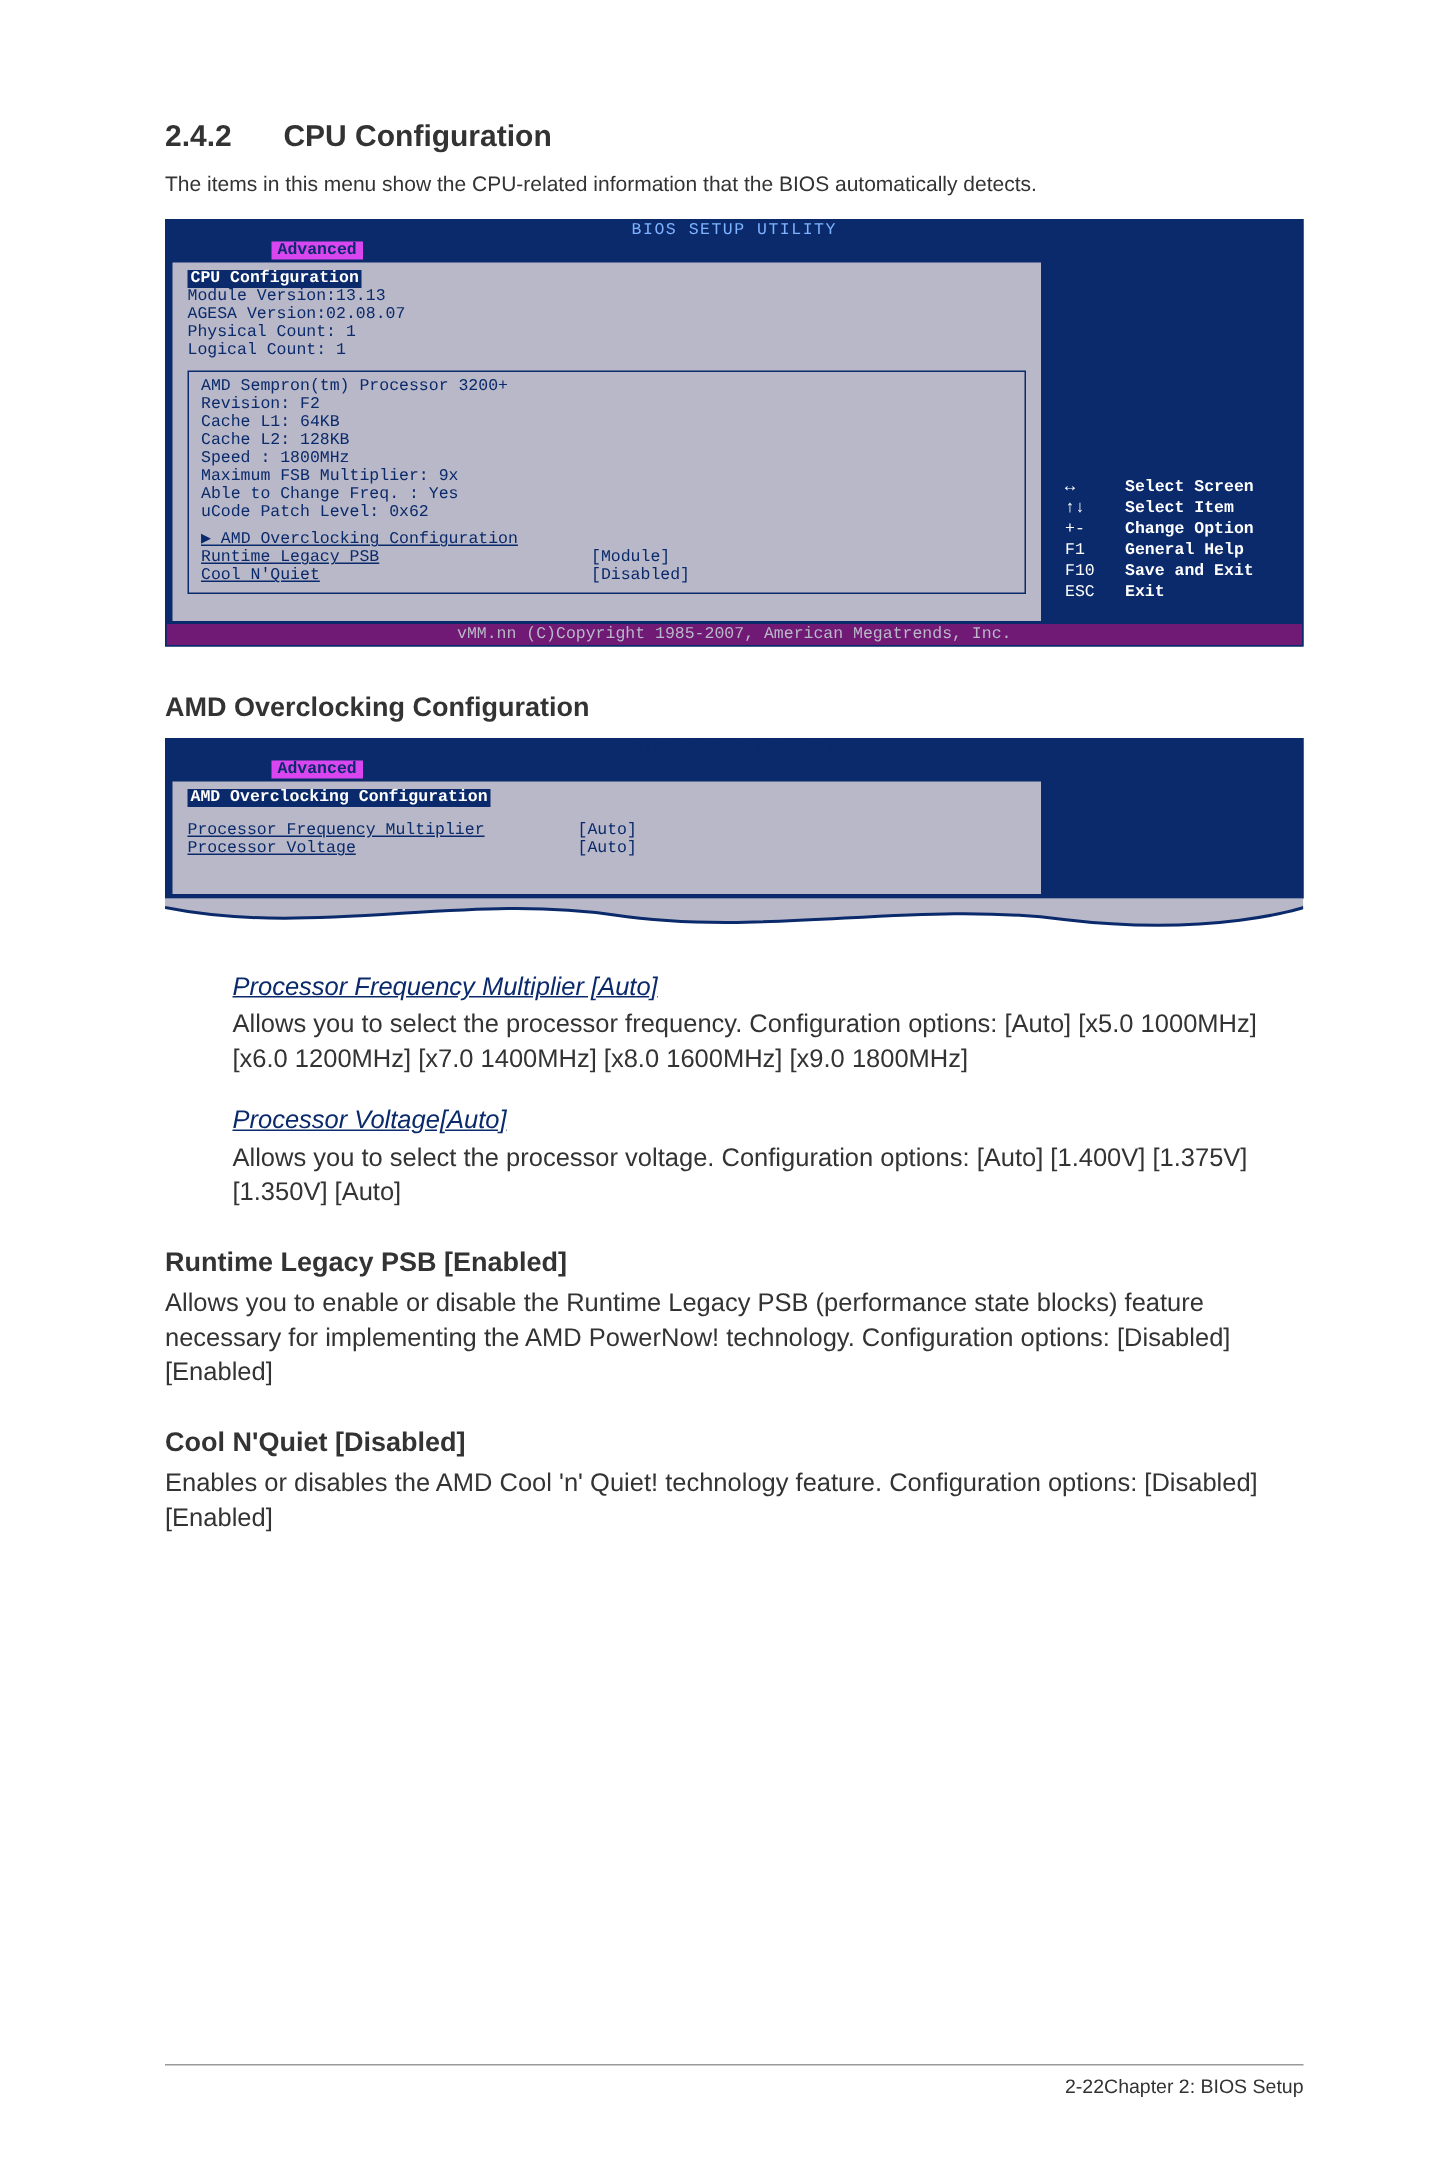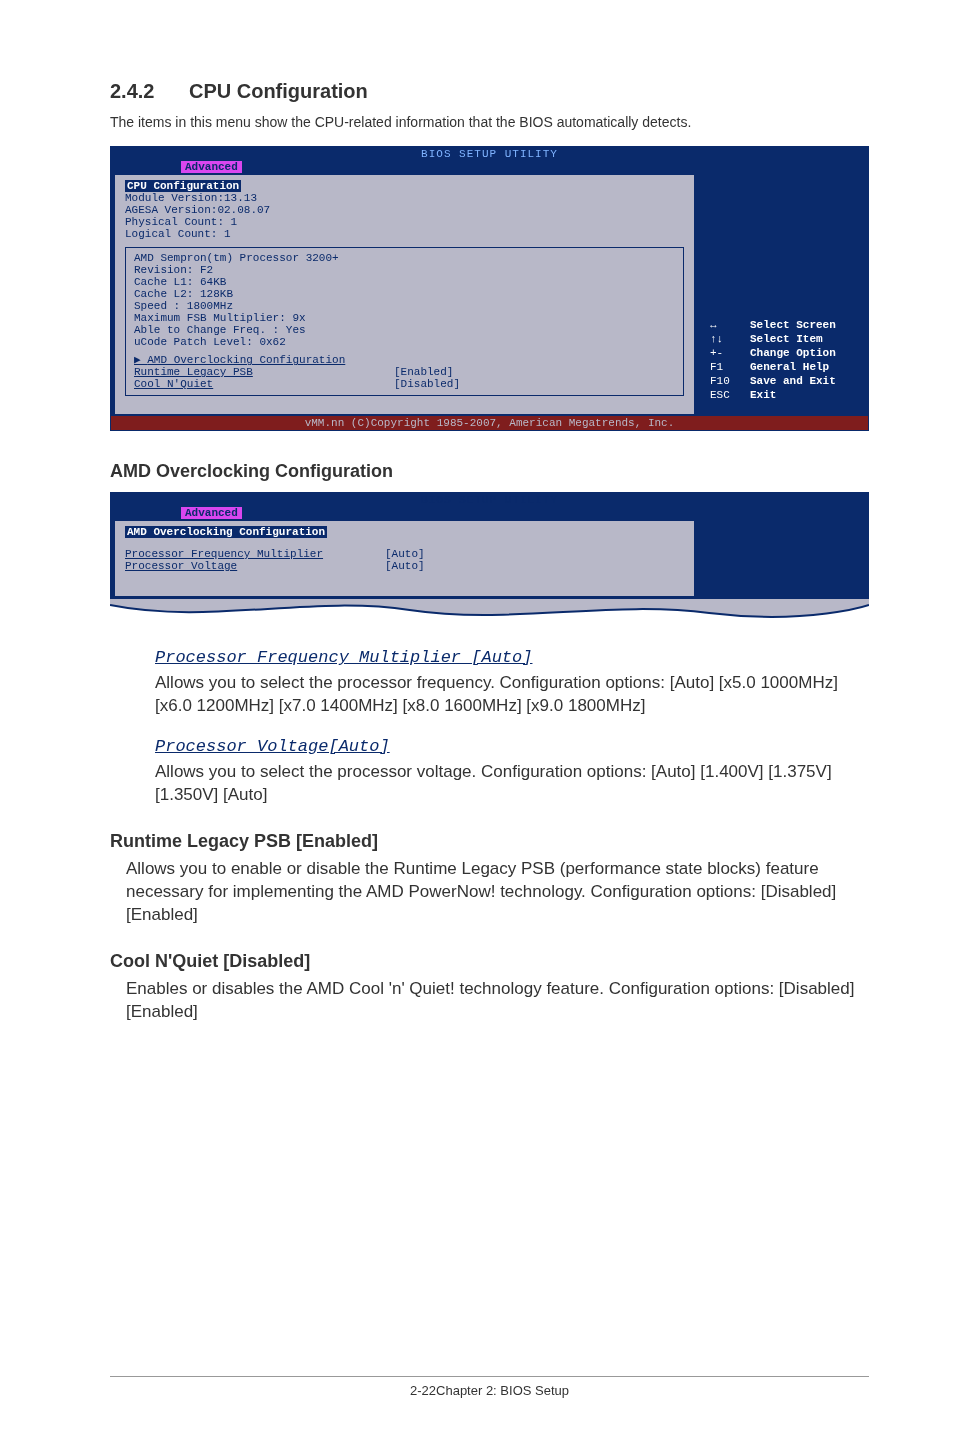--- a/index.html
+++ b/index.html
@@ -79,53 +79,53 @@
   .bios-value { }
   .bios-config-title { color: #fff; font-weight: bold; background: #0a2a6b; display:inline; padding: 0 2px;}
   .bios-footer {
     background: #b8b8c8;
     color: #0a2a6b;
     text-align: center;
     font-size: 11px;
     padding: 1px 0;
   }
   .bios-footer-dark {
-    background: #7f1d1d;
+    background: #701a75;
     color: #b8b8c8;
   }
 
   .sub-heading { font-weight: bold; font-size: 18px; margin: 30px 0 10px 0; }
 
   .bios-box-small { margin-bottom: 6px; }
   .bios-box-small .bios-main { min-height: 68px; }
   .bios-box-small .bios-title-bar { color: #0a2a6b; }
   .wave-cut {
     position: relative;
     height: 30px;
     margin-top: -6px;
     overflow: hidden;
   }
   .wave-cut svg { position: absolute; top:-4px; left:0; width:100%; height: 36px; }
 
   .opt-block { margin: 18px 0 0 45px; font-size: 17px; line-height: 1.35; }
-  .opt-underline { color: #0a2a6b; font-style: italic; text-decoration: underline; text-decoration-style: solid; display:block; margin-bottom: 2px; font-family: Liberation Mono, monospace; }
+  .opt-underline { color: #0a2a6b; font-style: italic; text-decoration: underline; text-decoration-style: solid; display:block; margin-bottom: 2px; }
 
   .sub-heading2 { font-weight: bold; font-size: 18px; margin: 24px 0 6px 0; }
-  .body-text { font-size: 17px; line-height: 1.35; margin-left: 16px; }
+  .body-text { font-size: 17px; line-height: 1.35; }
 
   .page-footer {
     position: absolute;
     bottom: 40px;
     left: 110px;
     right: 85px;
     border-top: 1px solid #999;
     padding-top: 6px;
     font-size: 13px;
     display: flex;
-    justify-content: center;
+    justify-content: flex-end;
     color: #333;
   }
 </style>
 </head>
 <body>
 
 <div class="heading-row">
   <span class="section-number">2.4.2</span>
   <span class="section-title">CPU Configuration</span>
 </div>
@@ -152,21 +152,21 @@
         <div>Maximum FSB Multiplier: 9x</div>
         <div>Able to Change Freq. : Yes</div>
         <div>uCode Patch Level: 0x62</div>
         <div style="height:6px"></div>
         <div class="bios-row">
           <span class="bios-label">▶ <span>AMD Overclocking Configuration</span></span>
           <span class="bios-value"></span>
         </div>
         <div class="bios-row">
           <span class="bios-label">Runtime Legacy PSB</span>
-          <span class="bios-value">[Enabled]</span>
+          <span class="bios-value">[Module]</span>
         </div>
         <div class="bios-row">
           <span class="bios-label">Cool N'Quiet</span>
           <span class="bios-value">[Disabled]</span>
         </div>
       </div>
     </div>
     <div class="bios-right">
       <div class="help-row">
           <span class="help-key">↔</span>

